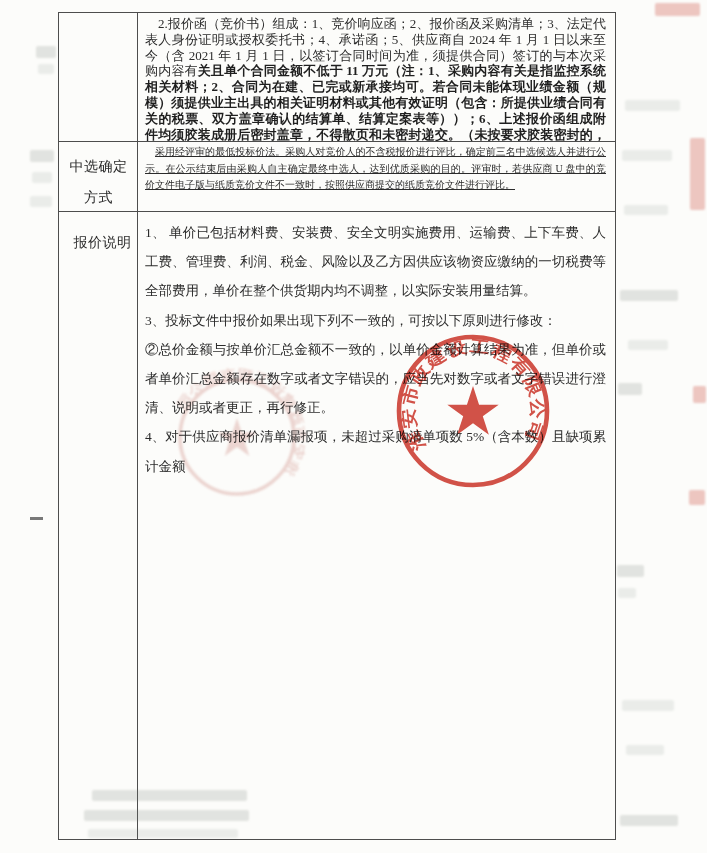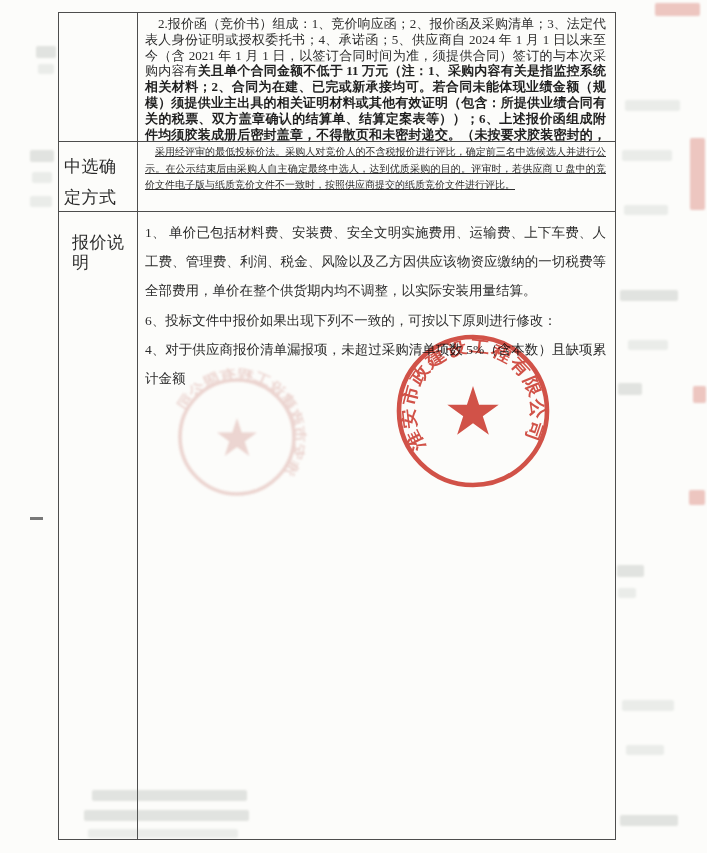--- a/index.html
+++ b/index.html
@@ -12,21 +12,21 @@
   }
   .tbl{
     position:absolute;left:58px;top:12px;width:558px;height:828px;
     border:1.4px solid #4d4d4d;box-sizing:border-box;
   }
   .vline{position:absolute;left:78px;top:0;bottom:0;width:1.3px;background:#4d4d4d;}
   .hline{position:absolute;left:0;right:0;height:1.3px;background:#4d4d4d;}
   .hline.r1{top:128px;}
   .hline.r2{top:198px;}
   .cell{position:absolute;box-sizing:border-box;overflow:hidden;}
-  .labelcell{left:0;width:78px;font-size:17px;letter-spacing:.5px;}
+  .labelcell{left:0;width:78px;font-size:14px;letter-spacing:.5px;text-align:center;}
   .lab2{top:128px;height:70px;padding:10px 4px 0 5px;line-height:31px;}
   .lab3{top:204px;height:630px;padding:16px 4px 0 13px;line-height:20px;}
   .contcell{left:79px;right:0;text-align:justify;}
   .cont1{top:0;height:128px;padding:3px 9px 0 7px;font-size:13px;line-height:15.8px;text-indent:1em;}
   .cont2{top:128px;height:70px;padding:3px 9px 0 7px;font-size:10px;line-height:16.6px;text-indent:1em;text-decoration:underline;}
   .cont3{top:198px;height:630px;padding:7px 9px 0 7px;font-size:13.5px;line-height:29.2px;}
   .cont3 p{margin:0;padding:0;}
   .cont1 b{font-weight:bold;color:#1f1f1f;}
   
   .stamps{position:absolute;left:0;top:0;width:707px;height:853px;pointer-events:none;mix-blend-mode:multiply;}
@@ -49,21 +49,22 @@
 
     <div class="cell labelcell" style="top:0;height:128px;"></div>
     <div class="cell contcell cont1"><span>2.报价函（竞价书）组成：1、竞价响应函；2、报价函及采购清单；3、法定代表人身份证明或授权委托书；4、承诺函；5、供应商自 2024 年 1 月 1 日以来至今（含 2021 年 1 月 1 日，以签订合同时间为准，须提供合同）签订的与本次采购内容有</span><b>关且单个合同金额不低于 11 万元（注：1、采购内容有关是指监控系统相关材料；2、合同为在建、已完或新承接均可。若合同未能体现业绩金额（规模）须提供业主出具的相关证明材料或其他有效证明（包含：所提供业绩合同有关的税票、双方盖章确认的结算单、结算定案表等））；6、上述报价函组成附件均须胶装成册后密封盖章，不得散页和未密封递交。（未按要求胶装密封的，采购人可以拒收竞价文件）。</b></div>
 
     <div class="cell labelcell lab2">中选确定方式</div>
     <div class="cell contcell cont2">采用经评审的最低投标价法。采购人对竞价人的不含税报价进行评比，确定前三名中选候选人并进行公示。在公示结束后由采购人自主确定最终中选人，达到优质采购的目的。评审时，若供应商 U 盘中的竞价文件电子版与纸质竞价文件不一致时，按照供应商提交的纸质竞价文件进行评比。</div>
 
     <div class="cell labelcell lab3">报价说明</div>
     <div class="cell contcell cont3">
       <p>1、 单价已包括材料费、安装费、安全文明实施费用、运输费、上下车费、人工费、管理费、利润、税金、风险以及乙方因供应该物资应缴纳的一切税费等全部费用，单价在整个供货期内均不调整，以实际安装用量结算。</p>
-      <p>6、投标文件中报价如果出现下列不一致的，可按以下原则进行修改：</p>
+      <p>3、投标文件中报价如果出现下列不一致的，可按以下原则进行修改：</p>
+      <p>②总价金额与按单价汇总金额不一致的，以单价金额计算结果为准，但单价或者单价汇总金额存在数字或者文字错误的，应当先对数字或者文字错误进行澄清、说明或者更正，再行修正。</p>
       <p>4、对于供应商报价清单漏报项，未超过采购清单项数 5%（含本数）且缺项累计金额</p>
     </div>
   </div>
 
   <div class="sm smg" style="left:36px;top:46px;width:20px;height:12px;"></div>
   <div class="sm smg2" style="left:38px;top:64px;width:16px;height:10px;"></div>
   <div class="sm smg" style="left:30px;top:150px;width:24px;height:12px;"></div>
   <div class="sm smg2" style="left:32px;top:172px;width:20px;height:11px;"></div>
   <div class="sm smg2" style="left:30px;top:196px;width:22px;height:11px;"></div>
   <div class="sm smr" style="left:655px;top:3px;width:45px;height:13px;"></div>

